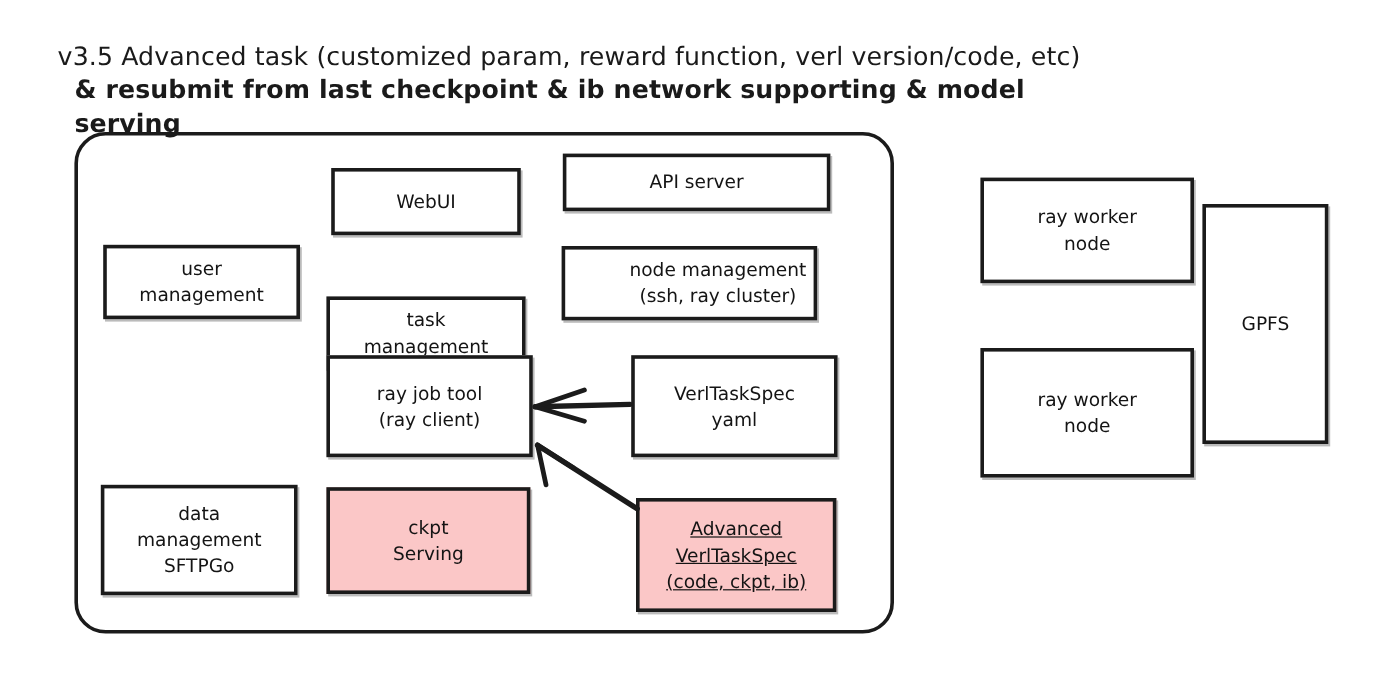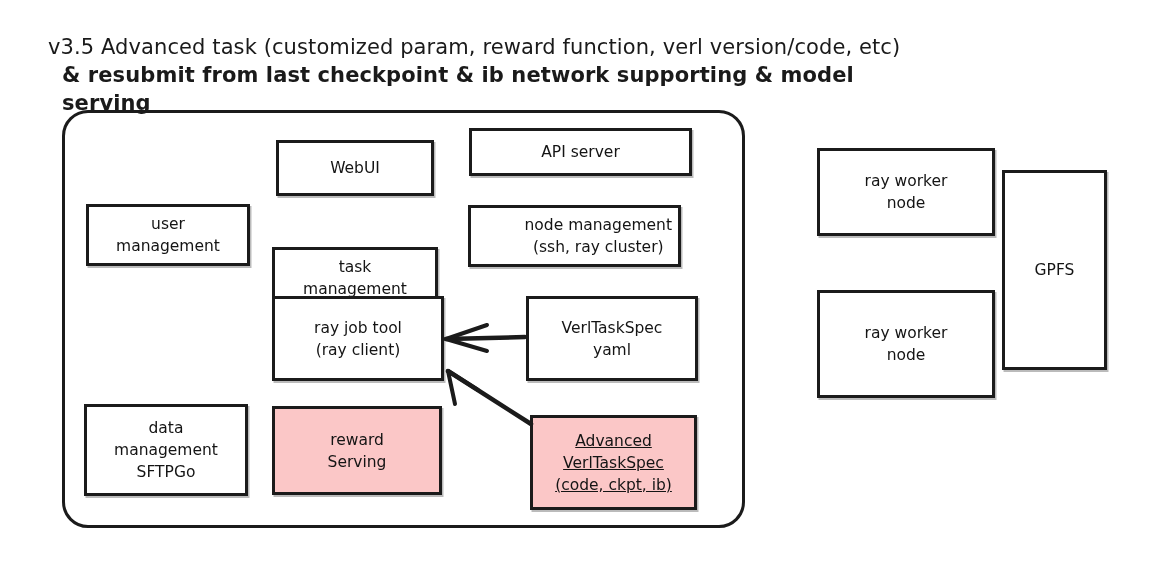--- a/index.html
+++ b/index.html
@@ -124,21 +124,21 @@
 yaml</span>
   </div>
 
   <div class="box" style="left:84px; top:404px; width:164px; height:92px;text-align:center;">
     <span class="txt">data
 management
 SFTPGo</span>
   </div>
 
   <div class="box pink" style="left:272px; top:406px; width:170px; height:89px;">
-    <span class="txt">reward
+    <span class="txt">ckpt
 Serving</span>
   </div>
 
   <div class="box pink" style="left:530px; top:415px; width:167px; height:95px;text-decoration:underline;">
     <span class="txt">Advanced
 VerlTaskSpec
 (code, ckpt, ib)</span>
   </div>
 
   <div class="box" style="left:817px; top:148px; width:178px; height:88px;">

